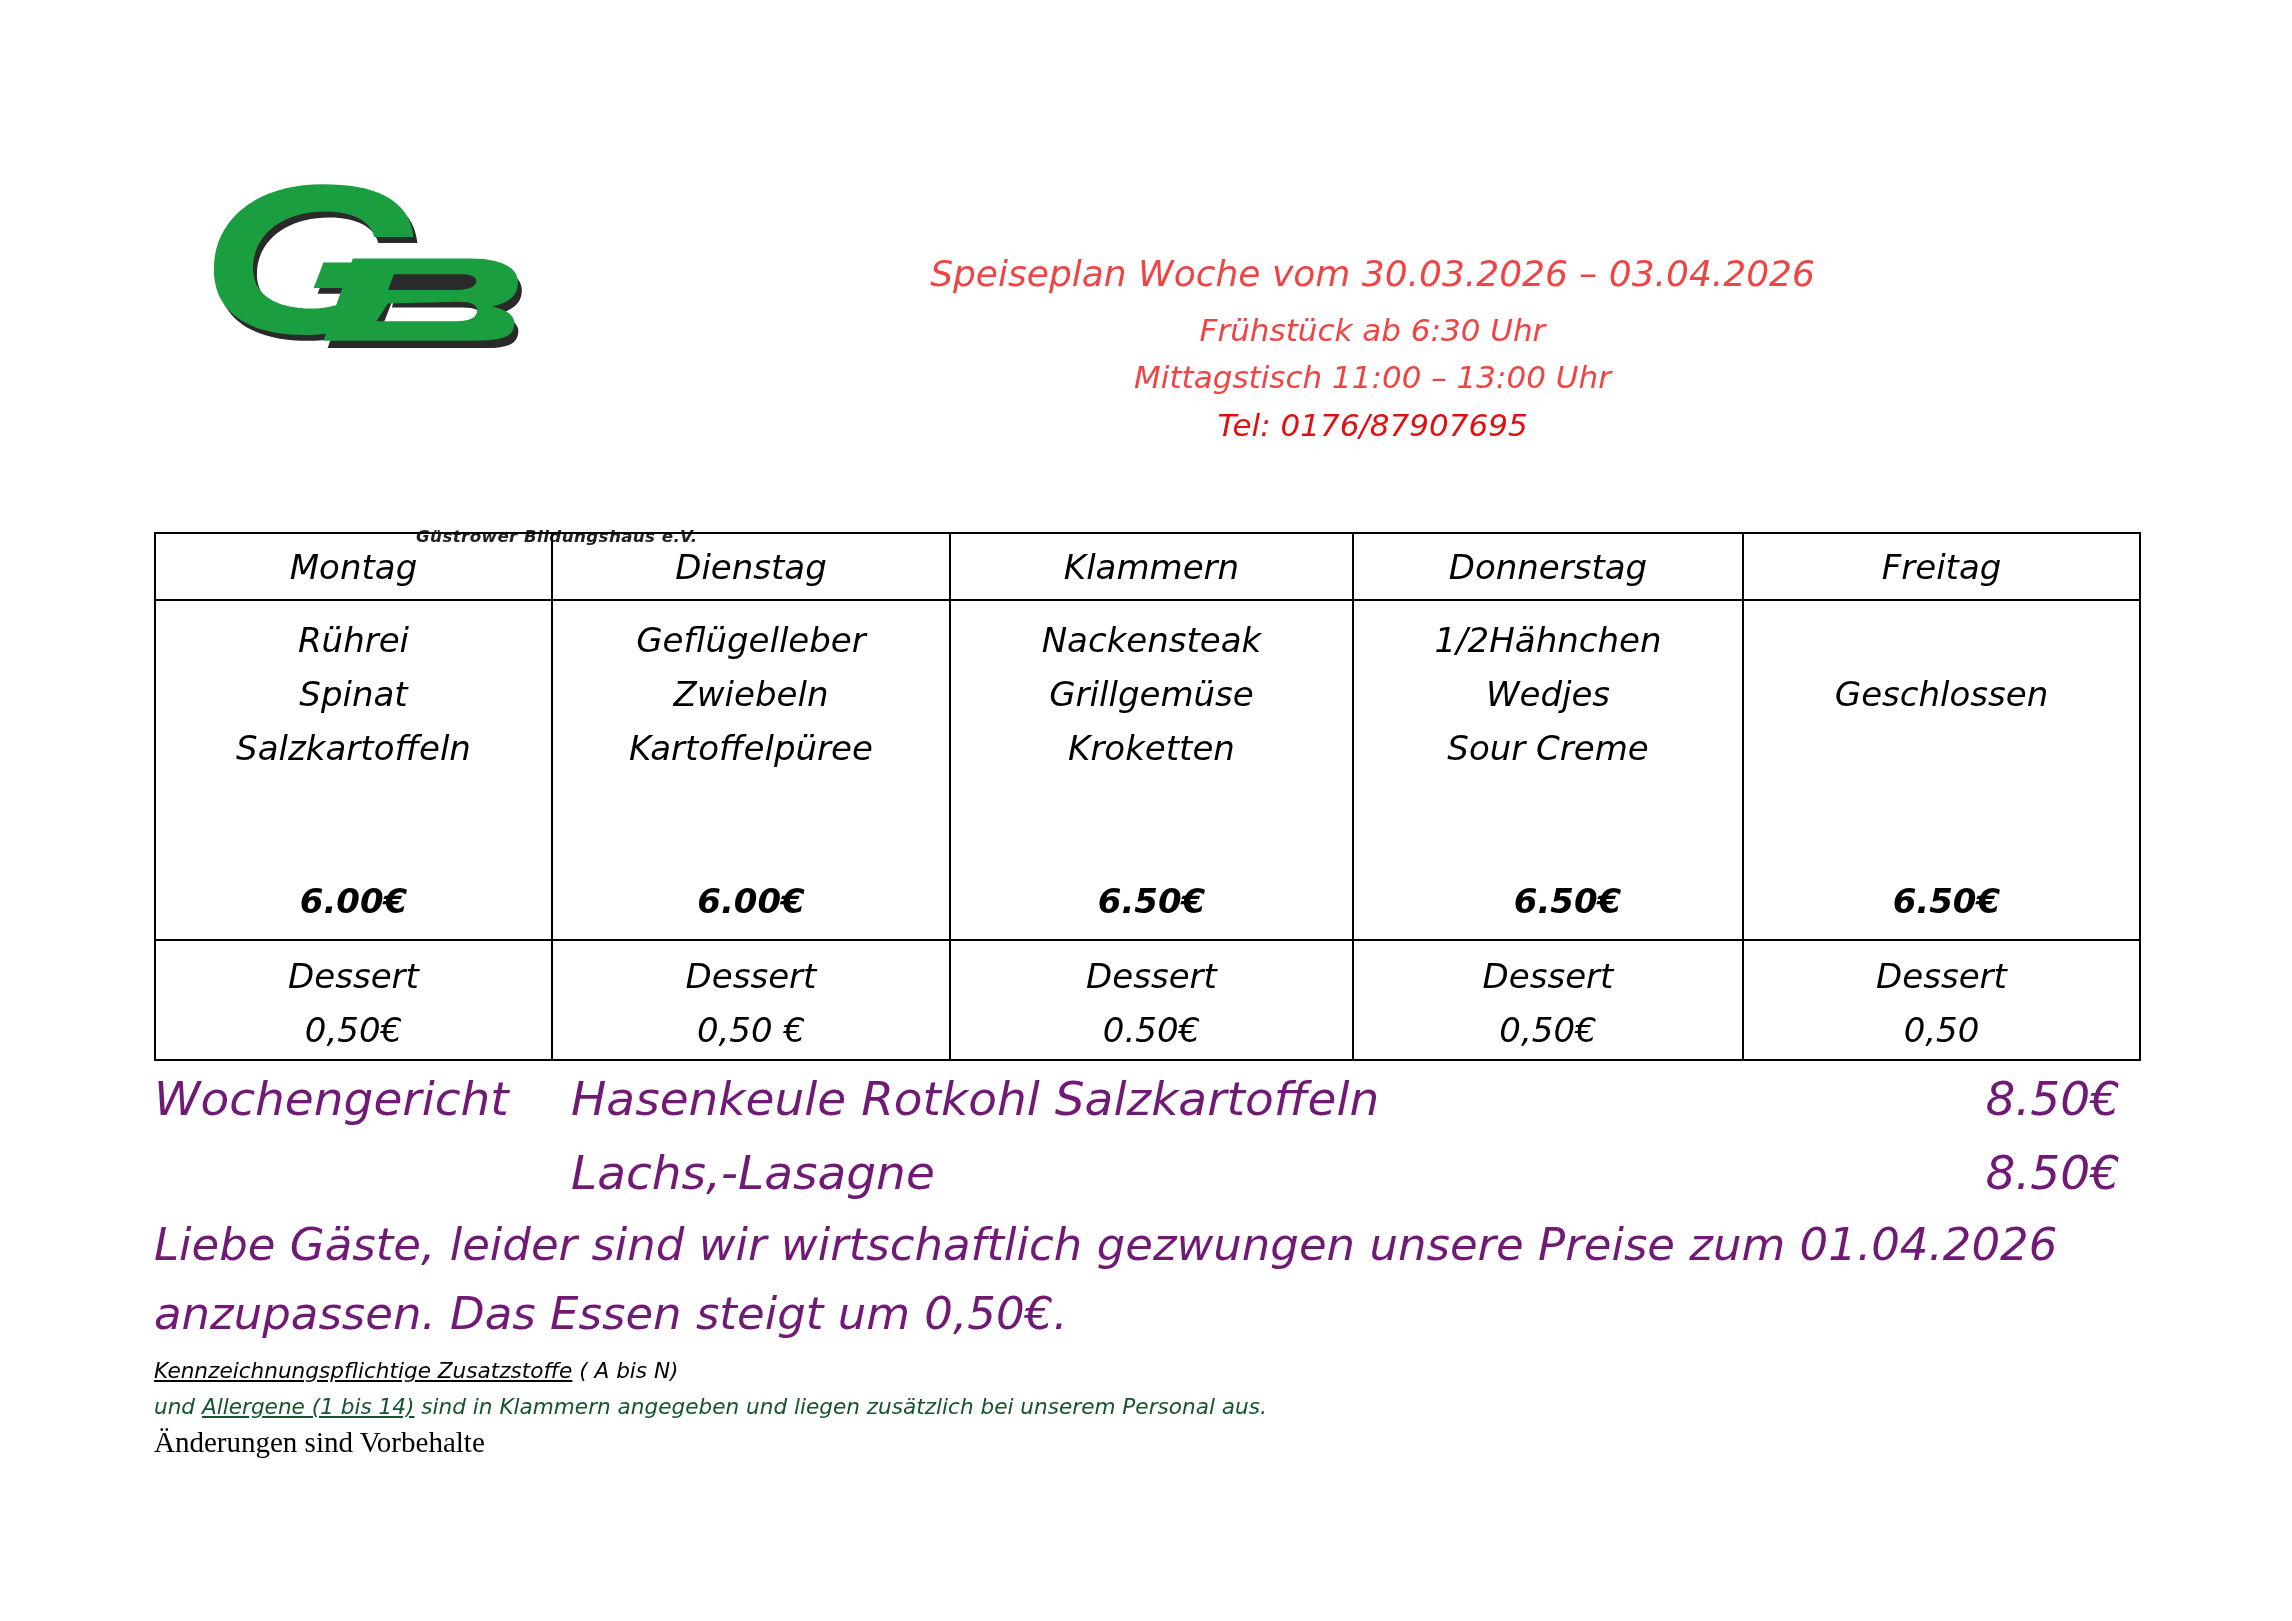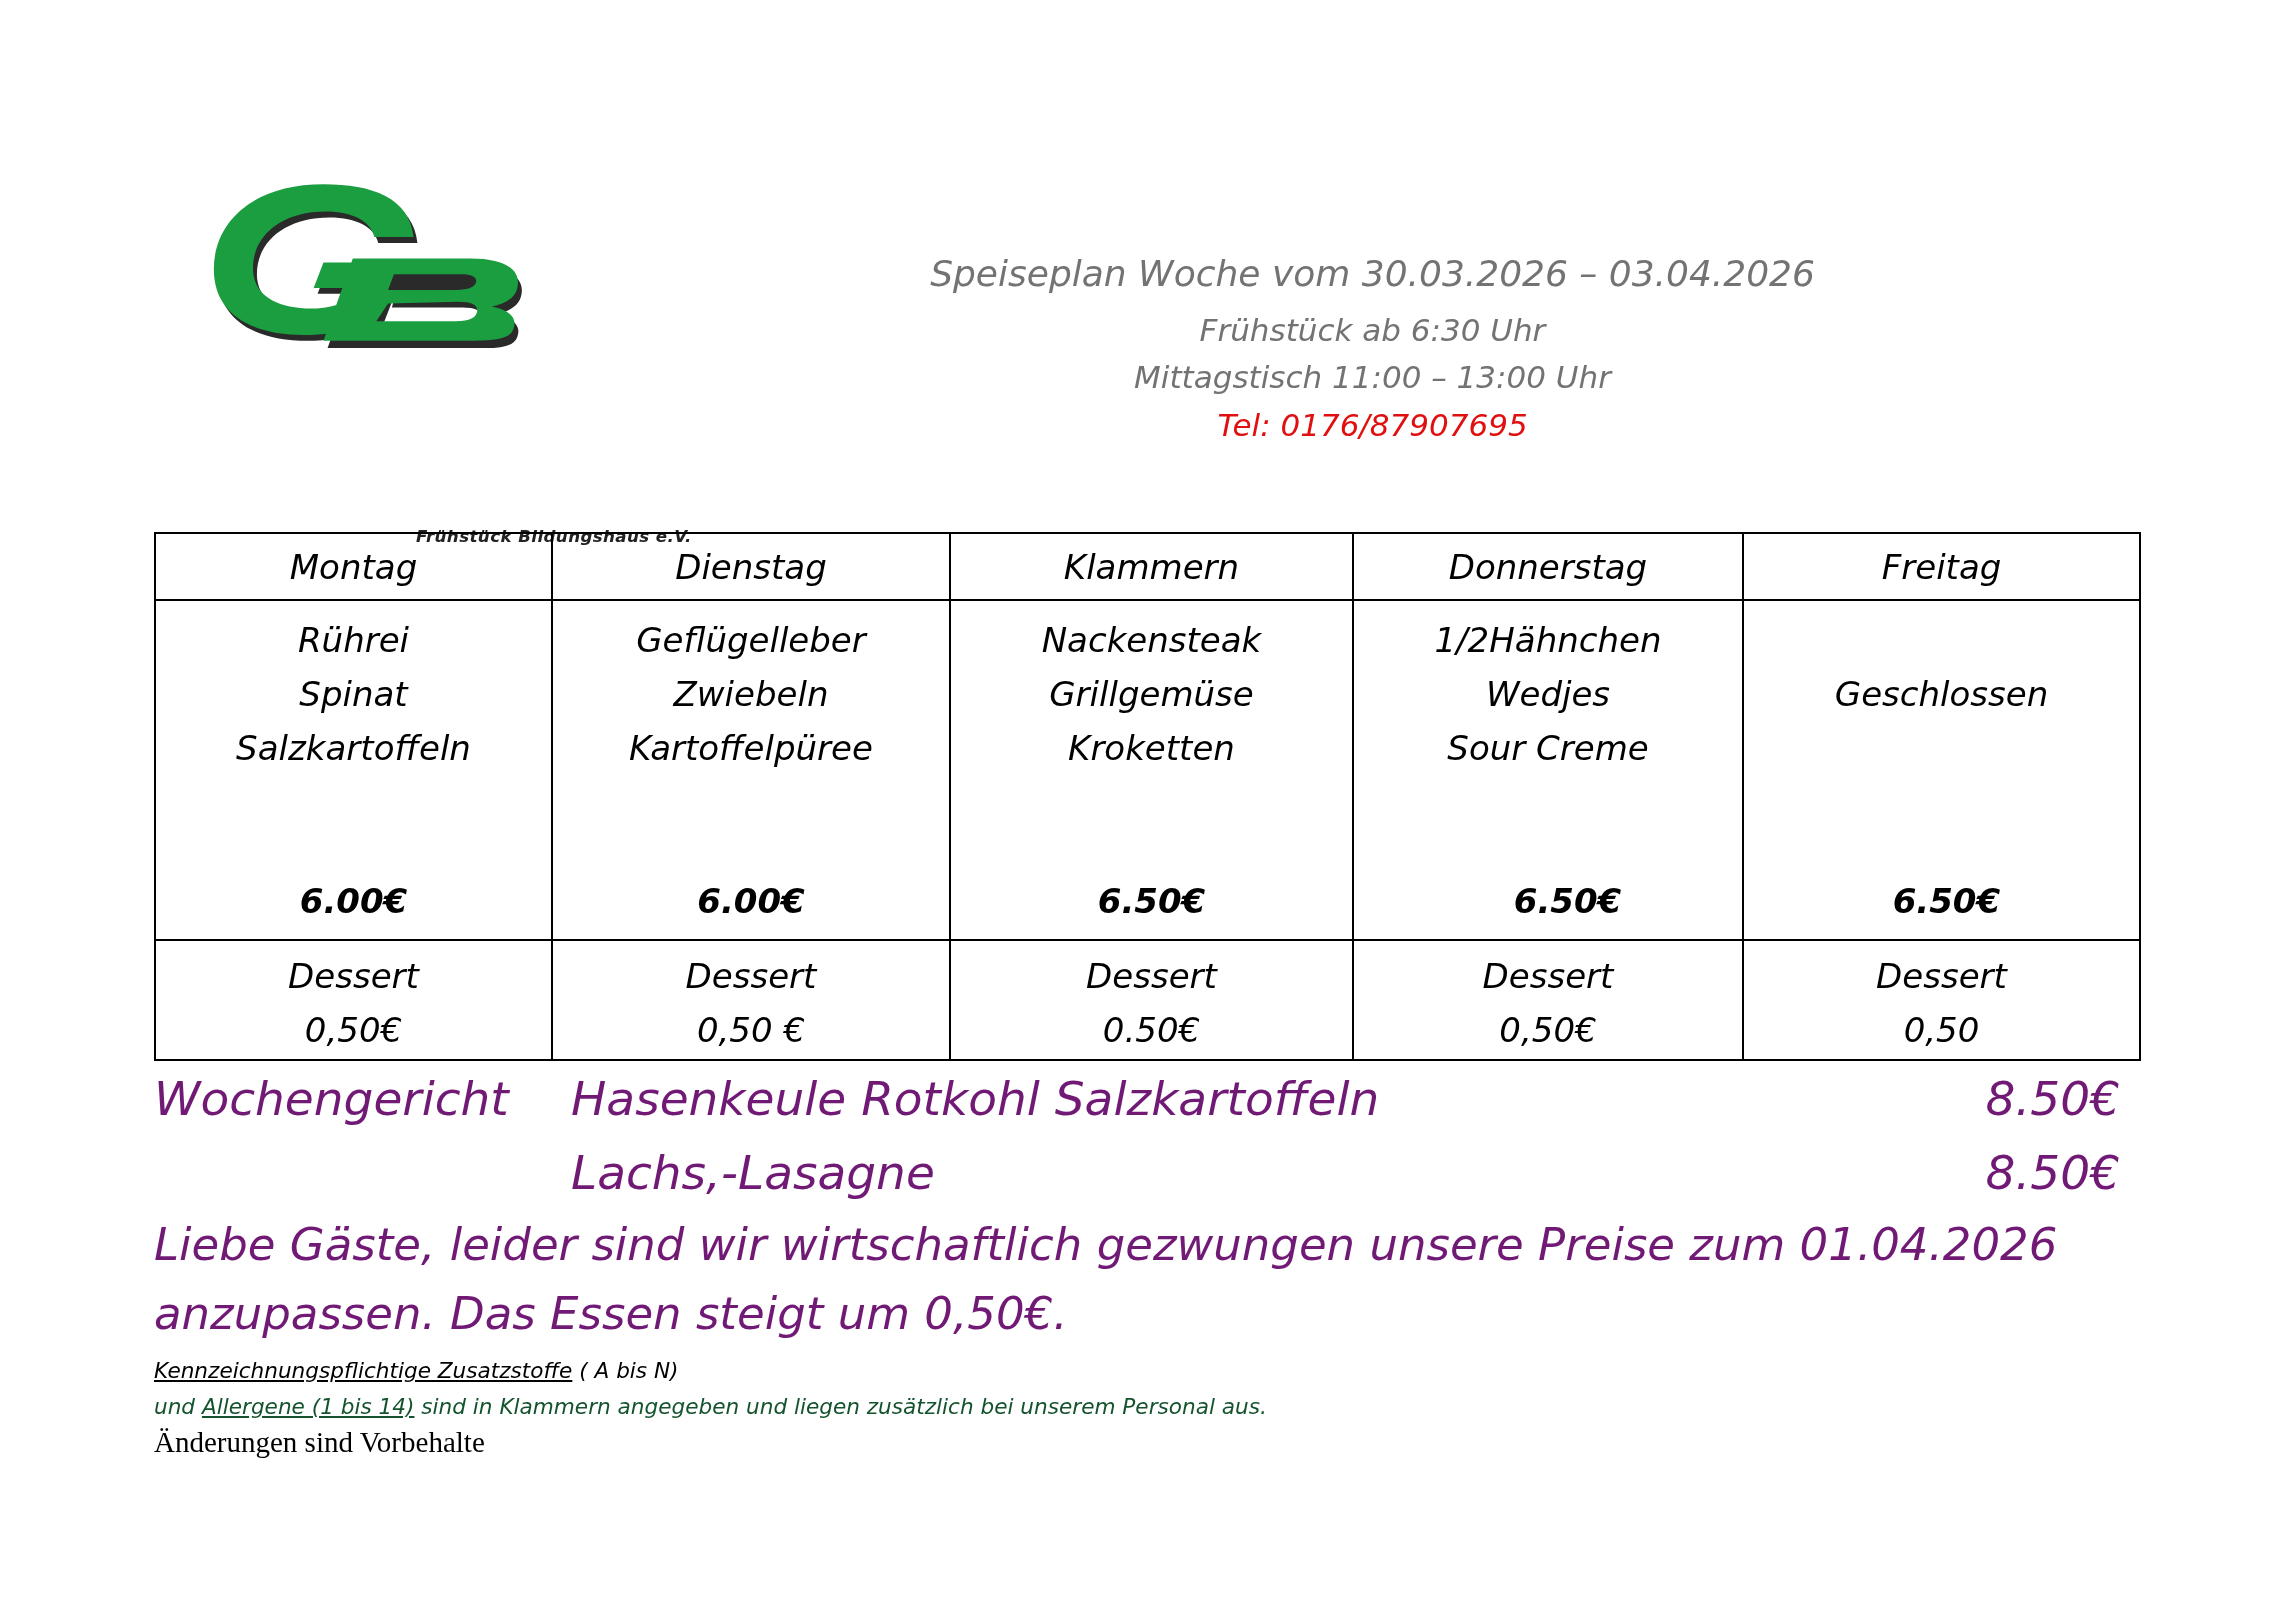--- a/index.html
+++ b/index.html
@@ -2,21 +2,21 @@
 <html><head>
   <meta charset="utf-8">
   <style>
     html, body { margin: 0; padding: 0; background: #ffffff; }
     body { width: 2293px; height: 1621px; position: relative; overflow: hidden; }
     .hand { font-family: "DejaVu Sans", sans-serif; font-style: italic; }
     .logo { position: absolute; left: 206px; top: 176px; width: 323px; height: 201px; }
     .logo svg { display: block; }
     .tagline { position: absolute; left: 210px; top: 350px; font-family: "DejaVu Sans", sans-serif; font-weight: bold; font-style: italic; font-size: 16.7px; color: #222; letter-spacing: 0.4px; white-space: nowrap; }
 
-    .head-block { position: absolute; left: 863px; width: 1019px; text-align: center; color: #737373; }
+    .head-block { position: absolute; left: 863px; width: 1019px; text-align: center; color: #ef4444; }
     .head-title { top: 253px; font-size: 36px; }
     .head-line2 { top: 312px; font-size: 31px; }
     .head-line3 { top: 359px; font-size: 31px; }
     .head-tel { top: 407px; font-size: 31px; color: #e01010; }
 
     table.menu { position: absolute; left: 154px; top: 532px; width: 1985px; border-collapse: collapse; table-layout: fixed; }
     table.menu td { border: 2.9px solid #000; text-align: center; vertical-align: top; padding: 0; font-size: 34px; color: #000; }
     table.menu td.thin-v { border-left-width: 2px; border-right-width: 2px; margin-top: 43px; }
     tr.r-head td { height: 65px; vertical-align: middle; }
     tr.r-food td { height: 338px; position: relative; text-align: center; }
@@ -47,21 +47,21 @@
   <svg width="323" height="172" viewBox="0 0 330 175">
 
     <path d="M212 62 C208 22 170 8 120 8 C50 8 8 45 8 95 C8 140 45 162 100 162 C140 162 165 152 178 140 L196 88 L120 88 L110 114 L150 114 L146 126 C136 132 122 135 108 135 C70 135 48 120 48 94 C48 60 78 36 122 36 C150 36 168 46 172 62 Z" fill="#2a2a2a" transform="translate(4,6)"></path>
 
     <path d="M212 62 C208 22 170 8 120 8 C50 8 8 45 8 95 C8 140 45 162 100 162 C140 162 165 152 178 140 L196 88 L120 88 L110 114 L150 114 L146 126 C136 132 122 135 108 135 C70 135 48 120 48 94 C48 60 78 36 122 36 C150 36 168 46 172 62 Z" fill="#1a9e3f"></path>
 
     <path d="M150 88 L270 88 C310 88 322 102 318 118 C316 128 306 134 292 137 C312 141 318 150 314 160 C310 172 290 172 262 172 L120 172 Z M190 114 L176 150 L255 150 C270 150 276 146 277 140 C278 134 272 130 258 130 L186 130 Z M194 102 L260 102 C272 102 278 106 276 112 C275 116 268 118 256 118 L188 118 Z" fill="#2a2a2a" transform="translate(4,4)"></path>
 
     <path d="M150 84 L270 84 C310 84 322 98 318 114 C316 124 306 130 292 133 C312 137 318 146 314 156 C310 168 290 168 262 168 L120 168 Z M186 130 L174 148 L255 148 C270 148 276 144 277 138 C278 132 272 128 258 128 Z M192 100 L186 116 L256 116 C268 116 275 113 276 108 C277 102 270 100 260 100 Z" fill="#1a9e3f"></path>
   </svg>
-  <div class="tagline">Frühstück Bildungshaus e.V.</div>
+  <div class="tagline">Güstrower Bildungshaus e.V.</div>
 </div>
 
 <div class="head-block hand head-title">Speiseplan Woche vom 30.03.2026 – 03.04.2026</div>
 <div class="head-block hand head-line2">Frühstück ab 6:30 Uhr</div>
 <div class="head-block hand head-line3">Mittagstisch 11:00 – 13:00 Uhr</div>
 <div class="head-block hand head-tel">Tel:  0176/87907695</div>
 
 <table class="menu hand">
   <colgroup>
     <col style="width:397px">

